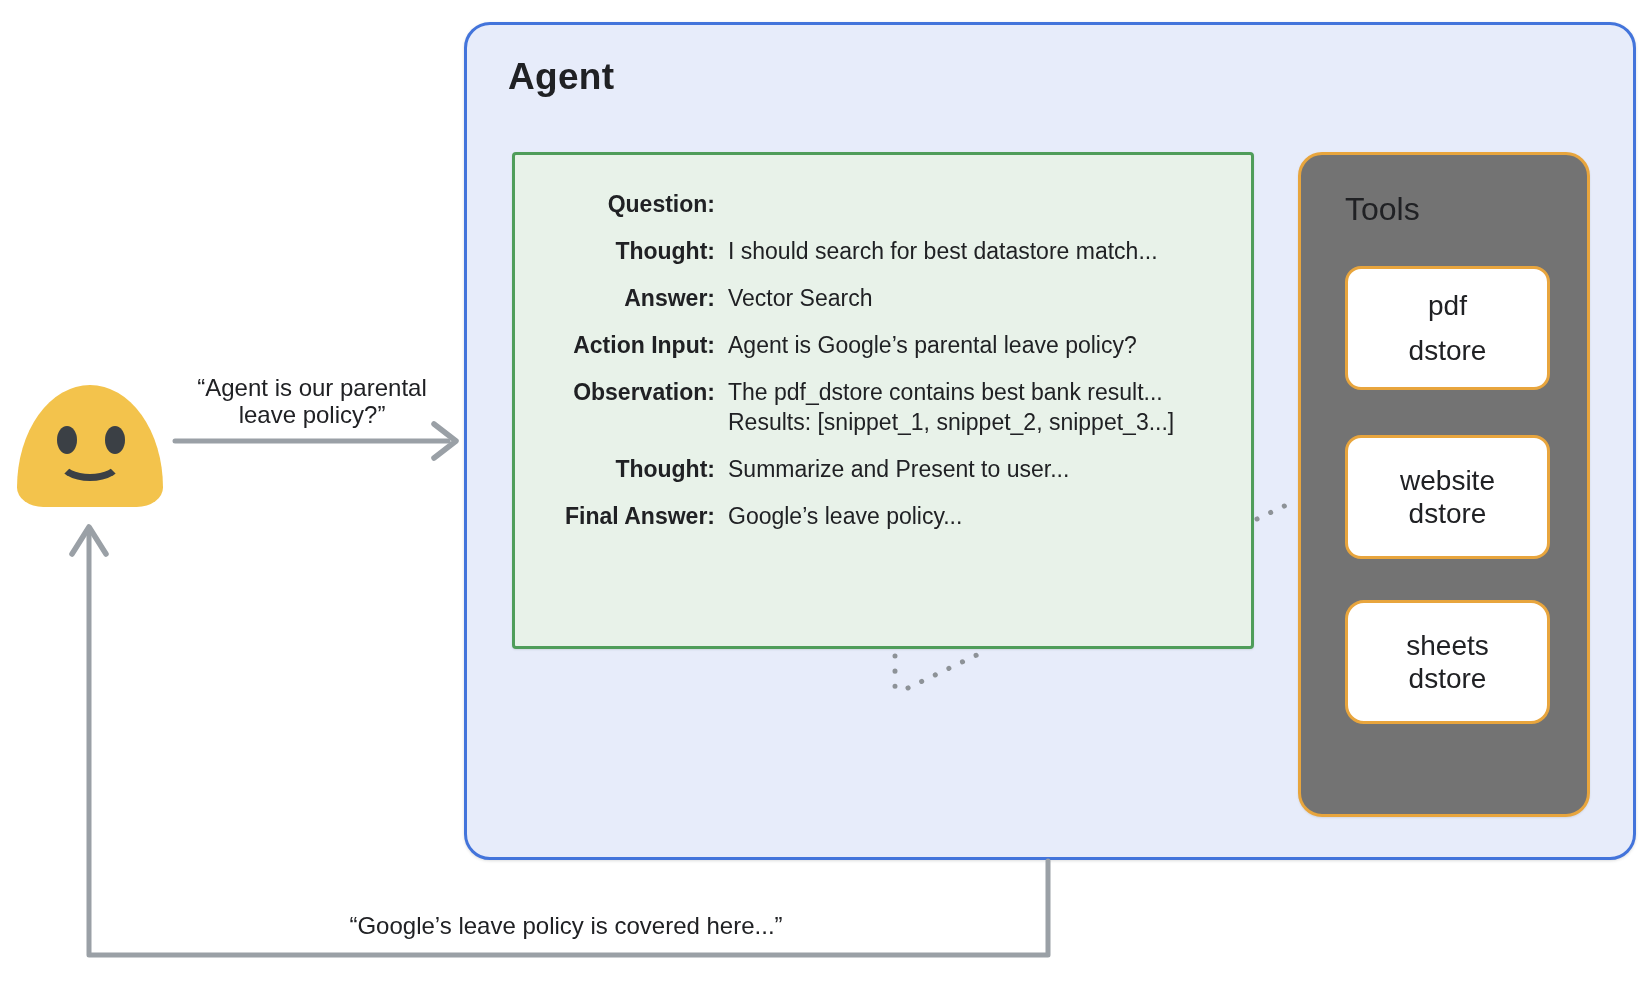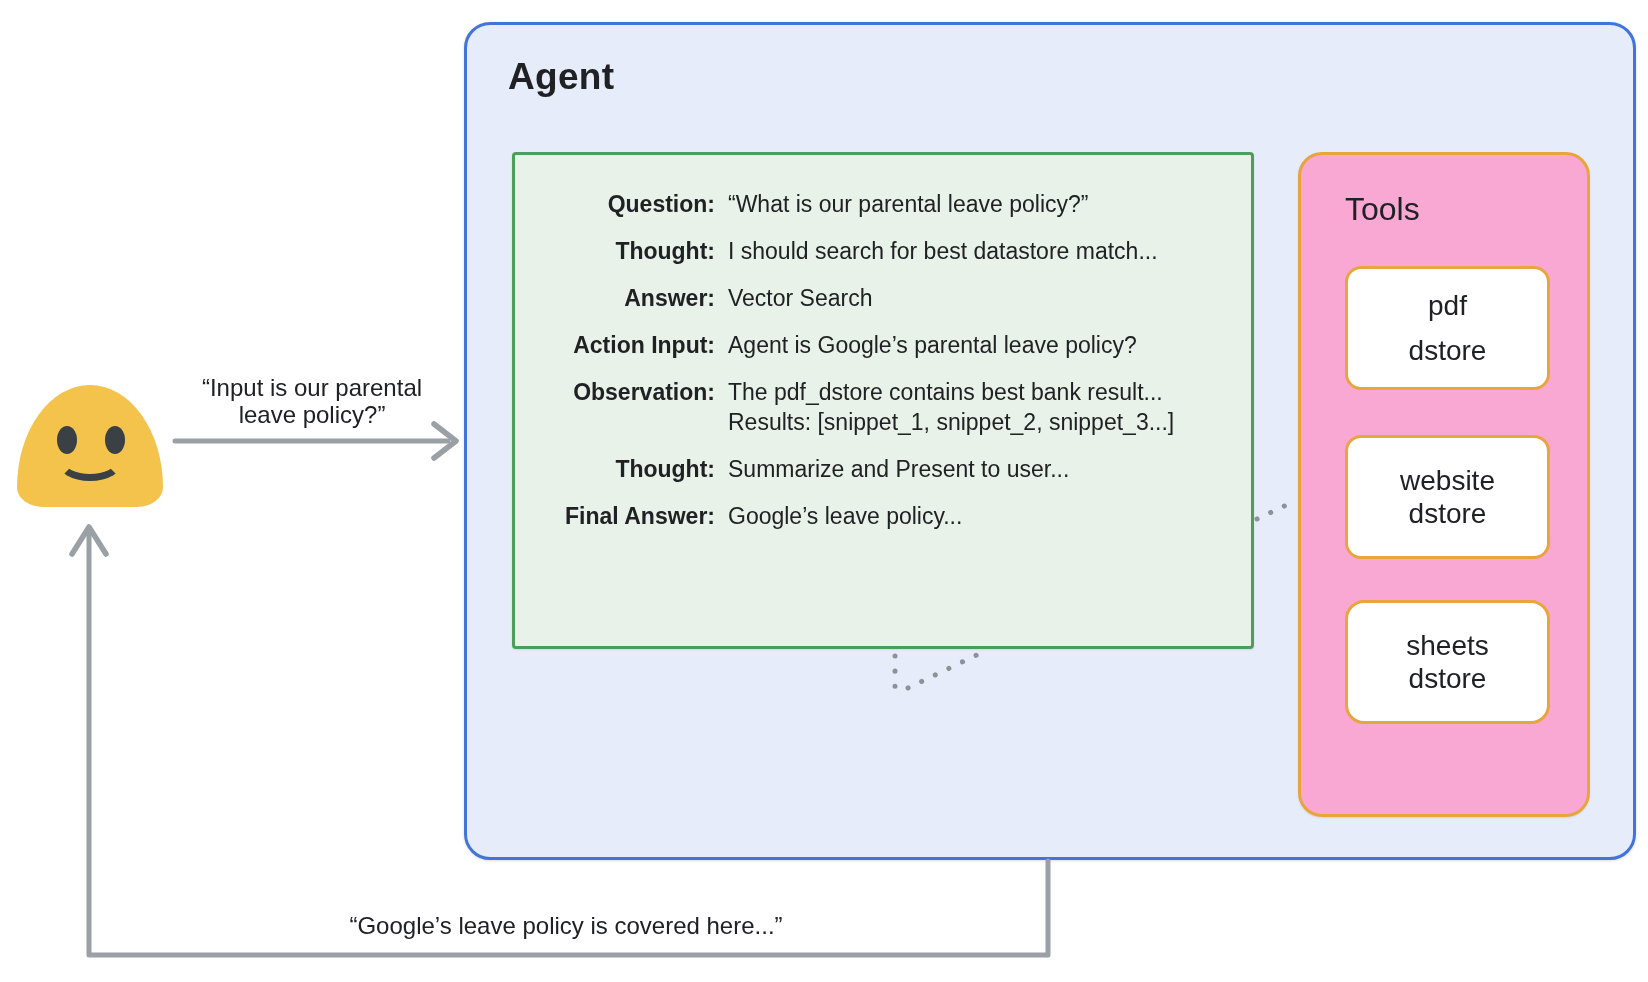--- a/index.html
+++ b/index.html
@@ -30,21 +30,21 @@
   .model-box{
     left:512px;top:692px;width:742px;height:126px;
     background:#f9e1ed;border:3.5px solid #c93c84;border-radius:18px;
     box-shadow:0 1px 2px rgba(60,64,67,.12);box-sizing:border-box;
     display:flex;align-items:center;
   }
   .model-title{font-size:32px;font-weight:600;margin-left:48px;}
   
   .tools-box{
     left:1298px;top:152px;width:292px;height:665px;
-    background:#f9a8d4;border:3px solid #e8a53d;border-radius:24px;
+    background:#737373;border:3px solid #e8a53d;border-radius:24px;
     box-shadow:0 1px 2px rgba(60,64,67,.12);box-sizing:border-box;
   }
   .tools-title{position:absolute;left:44px;top:36px;font-size:32px;font-weight:500;}
   .dstore{
     position:absolute;left:44px;width:205px;height:124px;
     background:#ffffff;border:3px solid #e8a53d;border-radius:16px;
     box-sizing:border-box;display:flex;flex-direction:column;
     align-items:center;justify-content:center;
     font-size:28px;line-height:33px;text-align:center;
   }
@@ -77,21 +77,20 @@
 
 <div id="canvas">
 
   <div class="abs agent-box"></div>
   <div class="abs agent-title">Agent</div>
 
   <div class="abs scratchpad">
     <div class="rows">
       <div class="srow">
         <span class="lbl">Question:</span>
-        <span class="val">“What is our parental leave policy?”</span>
       </div>
       <div class="srow">
         <span class="lbl">Thought:</span>
         <span class="val">I should search for best datastore match...</span>
       </div>
       <div class="srow">
         <span class="lbl">Answer:</span>
         <span class="val">Vector Search</span>
       </div>
       <div class="srow">
@@ -133,21 +132,21 @@
     </div>
   </div>
 
   <div class="abs emoji">
     <div class="eye left"></div>
     <div class="eye right"></div>
     <div class="mouth"></div>
   </div>
 
   <div class="abs request-label">
-    <span>“Input is our parental</span><br>
+    <span>“Agent is our parental</span><br>
     <span>leave policy?”</span>
   </div>
   <div class="abs response-label">“Google’s leave policy is covered here...”</div>
 
   <svg id="wires" viewBox="0 0 1648 982">
 
     <path d="M175 441 H448" stroke="#9aa0a6" stroke-width="5" fill="none" stroke-linecap="round"></path>
     <path d="M434 424 L456 441 L434 458" stroke="#9aa0a6" stroke-width="5.5" fill="none" stroke-linecap="round" stroke-linejoin="round"></path>
 
     <path d="M1048 861 L1048 955 L89 955 L89 532" stroke="#9aa0a6" stroke-width="5" fill="none" stroke-linecap="round" stroke-linejoin="round"></path>

